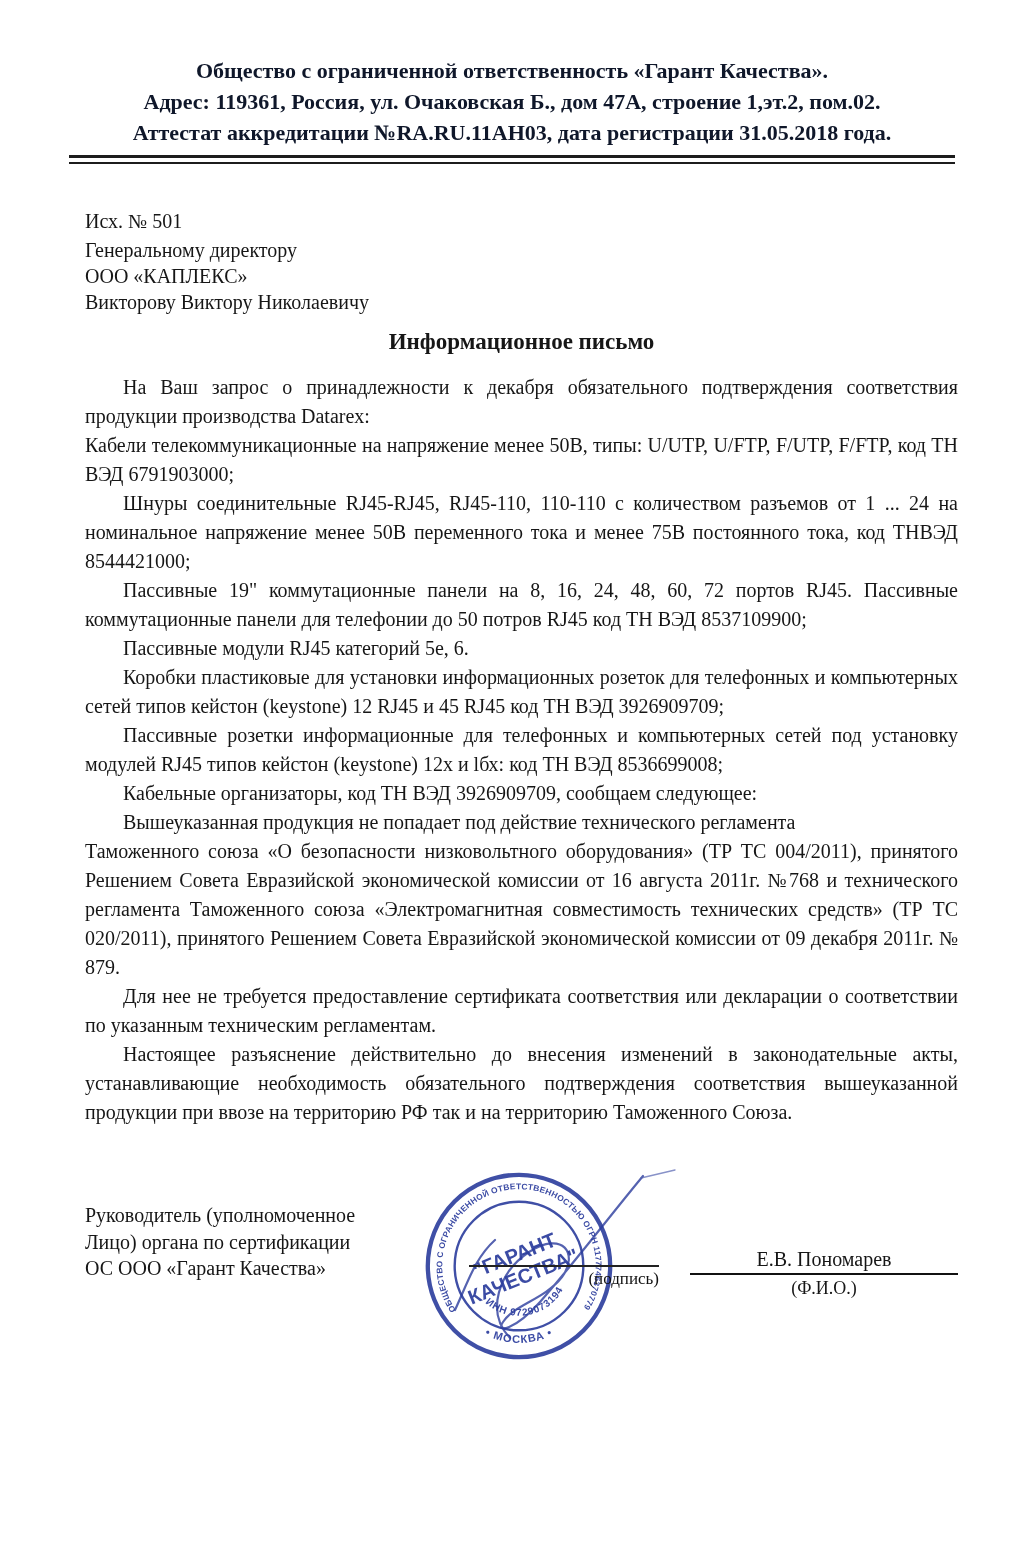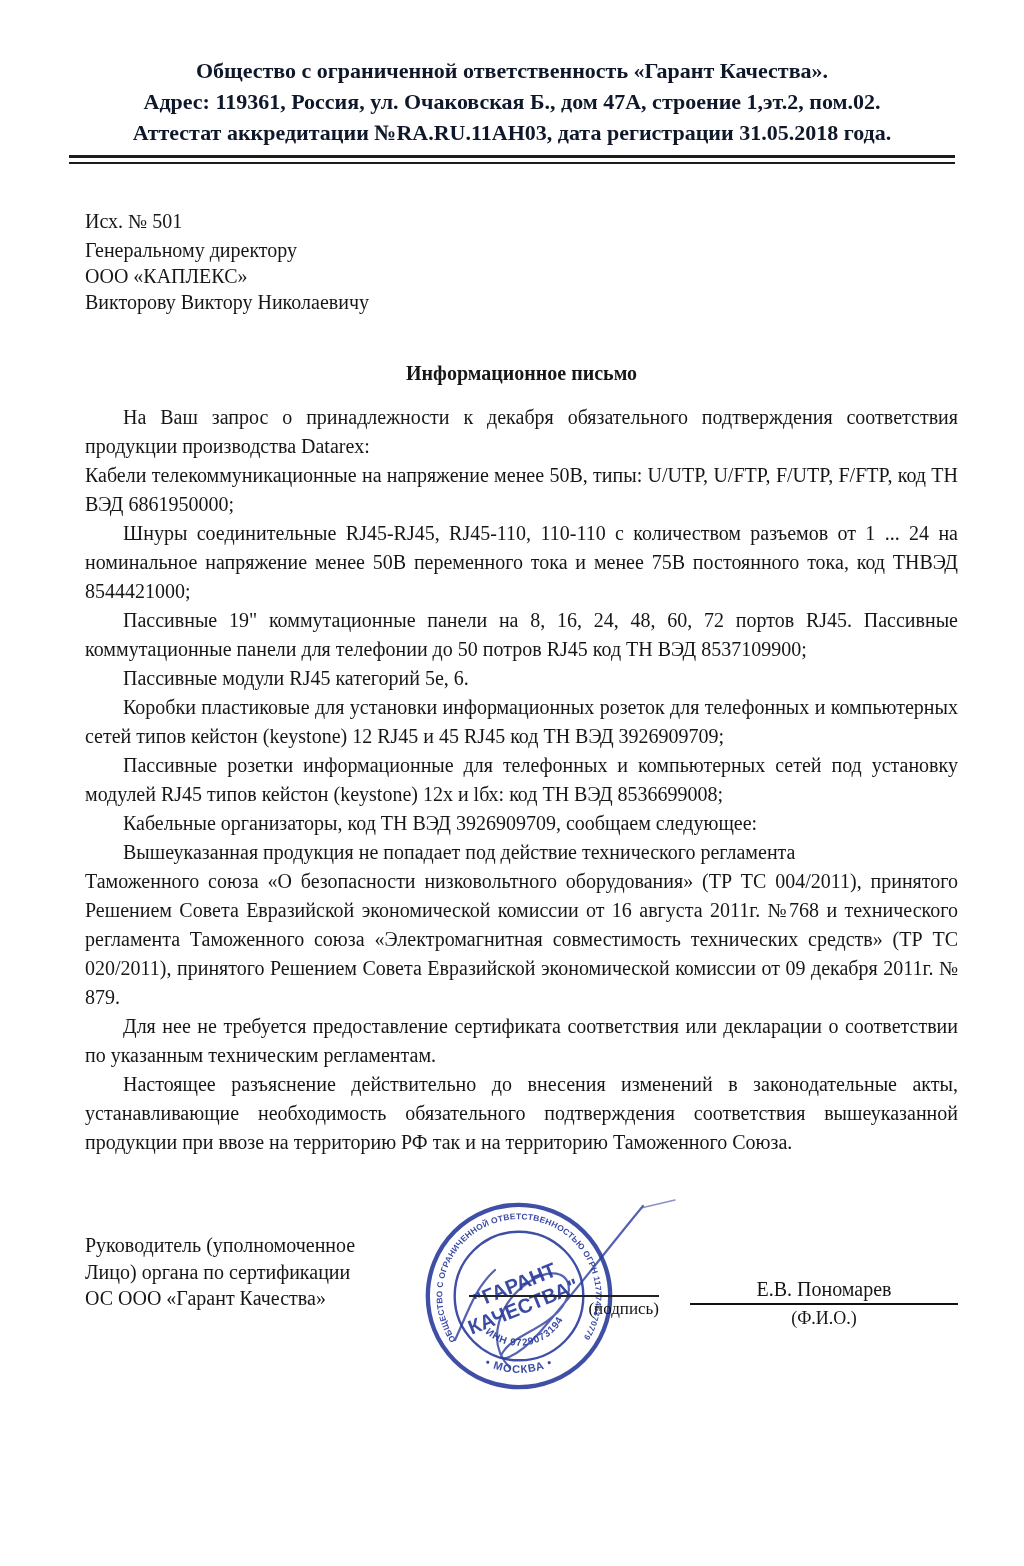--- a/index.html
+++ b/index.html
@@ -20,24 +20,24 @@
     line-height: 31px;
     color: #0f172a;
   }
   .rules { margin: 7px 69px 0; }
   .rule-thick { height: 3px; background: #1c1c1c; }
   .rule-thin  { height: 2px; background: #1c1c1c; margin-top: 4px; }
   .content { margin: 0 66px 0 85px; }
   .ref-block { margin-top: 44px; font-size: 20px; line-height: 27px; }
   .addressee { margin-top: 2px; text-align: left; font-size: 20px; line-height: 26px; }
   .letter-title {
-    margin-top: 47px;
+    margin-top: 14px;
     text-align: center;
     font-weight: 700;
-    font-size: 20px;
+    font-size: 23px;
   }
   .letter-body { margin-top: 18px; font-size: 20px; line-height: 29px; text-align: justify; }
   .letter-body p { margin: 0; }
   .p-indent { text-indent: 38px; }
   .p-flush  { text-indent: 0; }
   .signoff { position: relative; margin-top: 43px; height: 215px; }
   .role-lines { padding-top: 32px; width: 360px; font-size: 20px; line-height: 26.5px; }
   .stamp-wrap { position: absolute; left: 338px; top: 0; width: 192px; height: 192px; }
   .scribble-wrap { position: absolute; left: 328px; top: -10px; width: 335px; height: 235px; pointer-events: none; }
   .scribble-wrap svg, .stamp-wrap svg { overflow: visible; display: block; }
@@ -71,21 +71,21 @@
   <div class="addressee">
     <div>Генеральному директору</div>
     <div>ООО «КАПЛЕКС»</div>
     <div>Викторову Виктору Николаевичу</div>
   </div>
 
   <div class="letter-title">Информационное письмо</div>
 
   <div class="letter-body">
     <p class="p-indent">На Ваш запрос о принадлежности к декабря обязательного подтверждения соответствия продукции производства Datarex:</p>
-    <p class="p-flush">Кабели телекоммуникационные на напряжение менее 50В, типы: U/UTP, U/FTP, F/UTP, F/FTP, код ТН ВЭД 6861950000;</p>
+    <p class="p-flush">Кабели телекоммуникационные на напряжение менее 50В, типы: U/UTP, U/FTP, F/UTP, F/FTP, код ТН ВЭД 6791903000;</p>
     <p class="p-indent">Шнуры соединительные RJ45-RJ45, RJ45-110, 110-110 с количеством разъемов от 1 ... 24 на номинальное напряжение менее 50В переменного тока и менее 75В постоянного тока, код ТНВЭД 8544421000;</p>
     <p class="p-indent">Пассивные 19" коммутационные панели на 8, 16, 24, 48, 60, 72 портов RJ45. Пассивные коммутационные панели для телефонии до 50 потров RJ45 код ТН ВЭД 8537109900;</p>
     <p class="p-indent">Пассивные модули RJ45 категорий 5е, 6.</p>
     <p class="p-indent">Коробки пластиковые для установки информационных розеток для телефонных и компьютерных сетей типов кейстон (keystone) 12 RJ45 и 45 RJ45 код ТН ВЭД 3926909709;</p>
     <p class="p-indent">Пассивные розетки информационные для телефонных и компьютерных сетей под установку модулей RJ45 типов кейстон (keystone) 12х и lбх: код ТН ВЭД 8536699008;</p>
     <p class="p-indent">Кабельные организаторы, код ТН ВЭД 3926909709, сообщаем следующее:</p>
     <p class="p-indent">Вышеуказанная продукция не попадает под действие технического регламента</p>
     <p class="p-flush">Таможенного союза «О безопасности низковольтного оборудования» (ТР ТС 004/2011), принятого Решением Совета Евразийской экономической комиссии от 16 августа 2011г. №768 и технического регламента Таможенного союза «Электромагнитная совместимость технических средств» (ТР ТС 020/2011), принятого Решением Совета Евразийской экономической комиссии от 09 декабря 2011г. № 879.</p>
     <p class="p-indent">Для нее не требуется предоставление сертификата соответствия или декларации о соответствии по указанным техническим регламентам.</p>
     <p class="p-indent">Настоящее разъяснение действительно до внесения изменений в законодательные акты, устанавливающие необходимость обязательного подтверждения соответствия вышеуказанной продукции при ввозе на территорию РФ так и на территорию Таможенного Союза.</p>

